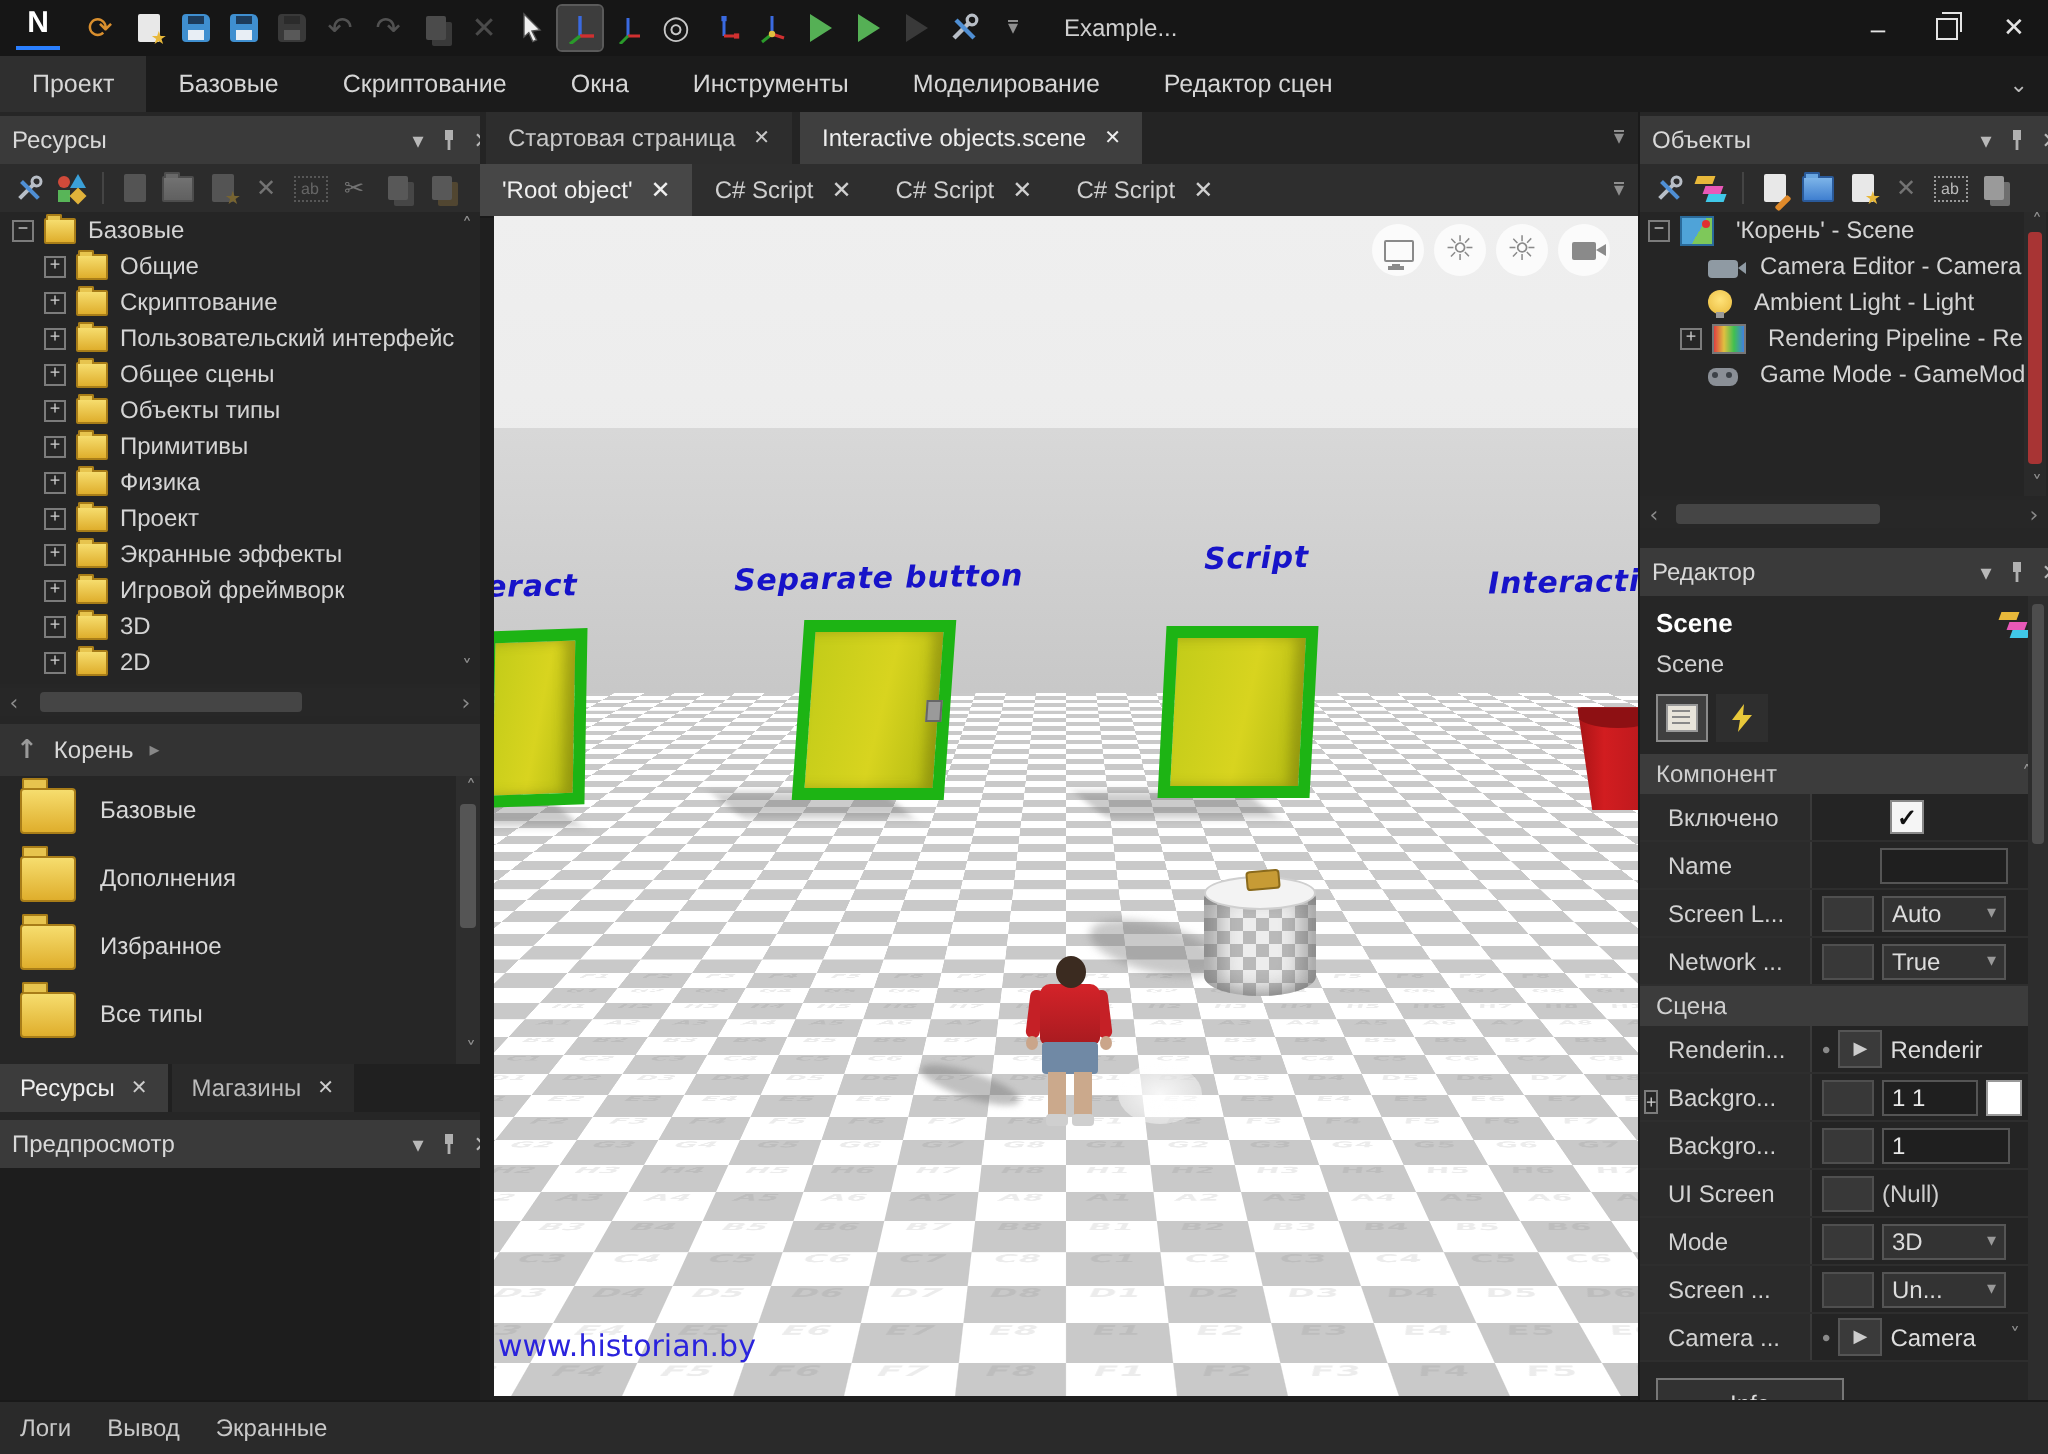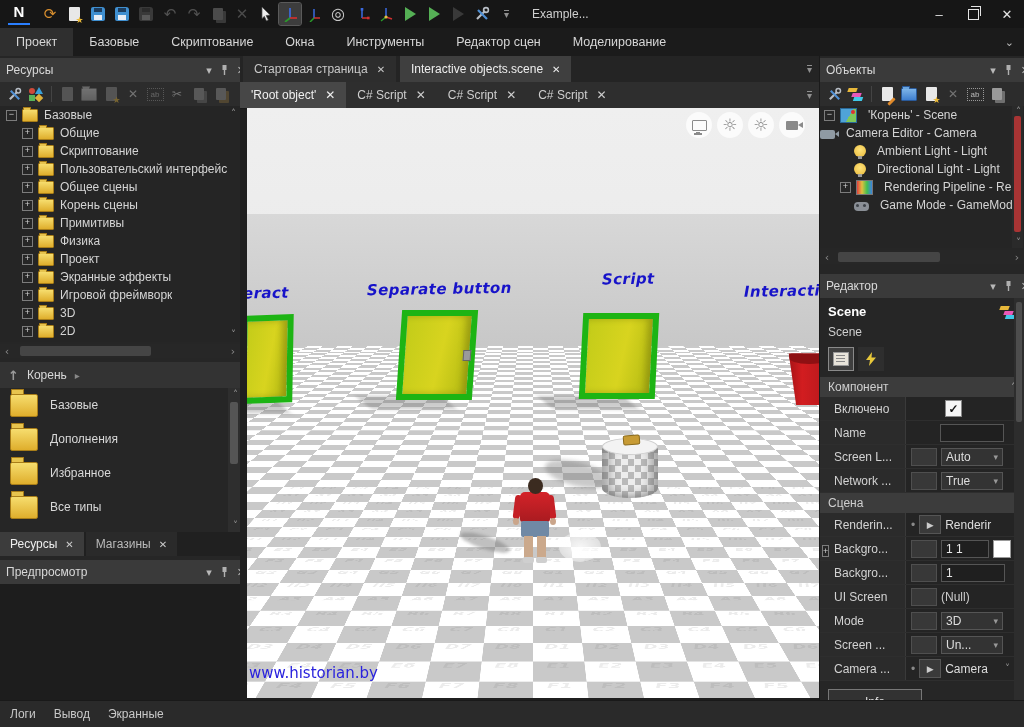--- a/index.html
+++ b/index.html
@@ -294,22 +294,22 @@
       <span class="winbtn glyph">✕</span>
     </div>
   </div>
 
   <div class="menubar">
     <span class="mi active">Проект</span>
     <span class="mi">Базовые</span>
     <span class="mi">Скриптование</span>
     <span class="mi">Окна</span>
     <span class="mi">Инструменты</span>
+    <span class="mi">Моделирование</span>
     <span class="mi">Редактор сцен</span>
-    <span class="mi">Моделирование</span>
     <span class="menu-chevron glyph">⌄</span>
   </div>
 
   <div class="leftcol">
     <div class="phead res-head">
       <span>Ресурсы</span>
       <span class="sp">
         <span class="glyph">▾</span>
         <svg width="9" height="12" viewBox="0 0 9 12">
             <rect x="2.5" y="1" width="4" height="5" fill="#b0b0b0"></rect>
@@ -380,21 +380,21 @@
           <span class="lbl">Пользовательский интерфейс</span>
         </div>
       <div class="trow" style="padding-left:22px">
           <span class="expbox">+</span>
           <span class="folderico"></span>
           <span class="lbl">Общее сцены</span>
         </div>
       <div class="trow" style="padding-left:22px">
           <span class="expbox">+</span>
           <span class="folderico"></span>
-          <span class="lbl">Корень сцены</span>
+          <span class="lbl">Объекты типы</span>
         </div>
       <div class="trow" style="padding-left:22px">
           <span class="expbox">+</span>
           <span class="folderico"></span>
           <span class="lbl">Примитивы</span>
         </div>
       <div class="trow" style="padding-left:22px">
           <span class="expbox">+</span>
           <span class="folderico"></span>
           <span class="lbl">Физика</span>
@@ -884,31 +884,27 @@
       <span class="sicon">
           <span class="copyico"></span>
         </span>
     </div>
     <div class="obj-tree">
       <div class="trow" style="padding-left:4px">
           <span class="expbox">−</span>
           <span class="ticon i-scene"></span>
           <span class="lbl">'Корень' - Scene</span>
         </div>
-      <div class="trow" style="">
+      <div class="trow" style="padding-left:34px">
           <span class="ticon i-camera"></span>
           <span class="lbl">Camera Editor - Camera</span>
         </div>
       <div class="trow" style="padding-left:34px">
           <span class="ticon i-light"></span>
           <span class="lbl">Ambient Light - Light</span>
-        </div>
-      <div class="trow" style="padding-left:34px">
-          <span class="ticon i-light"></span>
-          <span class="lbl">Directional Light - Light</span>
         </div>
       <div class="trow" style="padding-left:20px">
           <span class="expbox">+</span>
           <span class="ticon i-pipeline"></span>
           <span class="lbl">Rendering Pipeline - Rer</span>
         </div>
       <div class="trow" style="padding-left:34px">
           <span class="ticon i-gamepad"></span>
           <span class="lbl">Game Mode - GameMod</span>
         </div>

